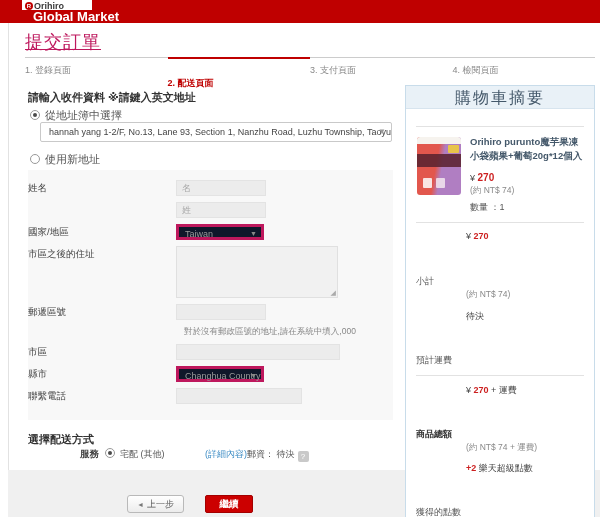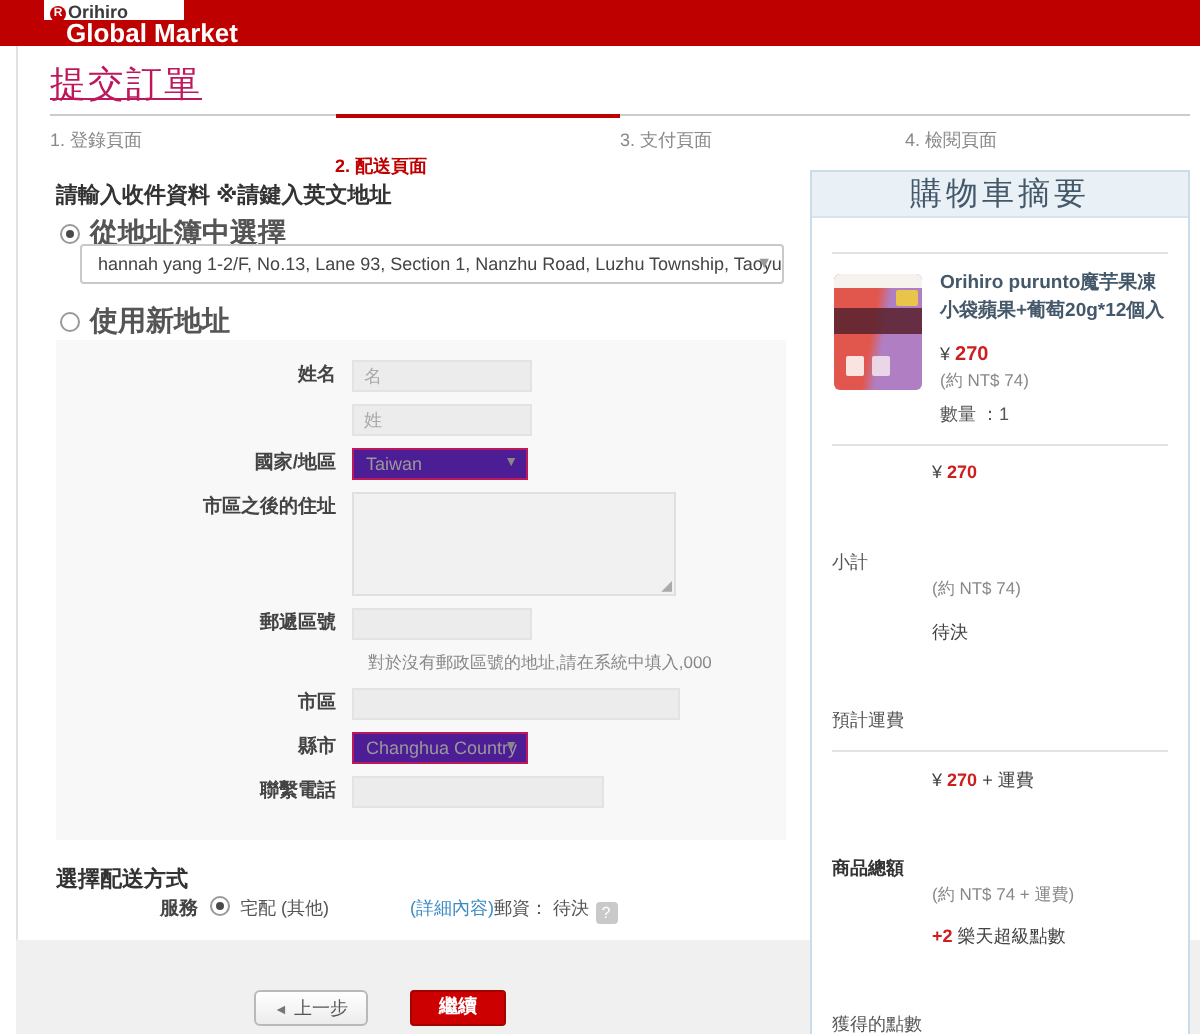--- a/index.html
+++ b/index.html
@@ -22,38 +22,38 @@
   .steps { position:absolute; left:25px; top:57px; width:570px; display:flex; }
   .step { flex:1; border-top:1px solid #ccc; padding-top:6px; font-size:9px; color:#888; }
   .step.active { border-top:2px solid #bf0000; padding-top:18px; color:#bf0000; font-weight:bold; }
 
   
   .sec-heading { position:absolute; left:28px; top:90px; font-size:11px; font-weight:bold; color:#333; }
   .radio { display:inline-block; width:10px; height:10px; border:1px solid #999; border-radius:50%;
            background:#fff; vertical-align:-1px; margin-right:5px; position:relative; }
   .radio.checked::after { content:""; position:absolute; left:2px; top:2px; width:4px; height:4px;
            border-radius:50%; background:#4a4a4a; }
-  .radio-row { position:absolute; font-size:14px; color:#555;font-weight:bold; }
+  .radio-row { position:absolute; font-size:11px; color:#555; }
   .rr1 { left:30px; top:108px; }
   .rr2 { left:30px; top:152px; }
   .addr-select { position:absolute; left:40px; top:122px; width:352px; height:20px; background:#fff;
            border:1px solid #c9c9c9; border-radius:2px; font-size:9px; color:#444; line-height:18px;
            padding:0 16px 0 8px; white-space:nowrap; overflow:hidden; }
   .addr-caret { position:absolute; right:5px; top:0; color:#999; font-size:8px; line-height:18px; }
 
   
   .form-panel { position:absolute; left:28px; top:170px; width:365px; height:250px; background:#f8f8f8; padding-top:10px; }
   .frow { display:flex; margin-bottom:6px; }
-  .flabel { width:148px; text-align:right; padding-right:8px; font-size:9.5px; font-weight:bold;
+  .flabel { width:148px; text-align:left; padding-right:8px; font-size:9.5px; font-weight:normal;
             color:#444; line-height:16px; white-space:nowrap; }
   .frow.top .flabel { line-height:12px; padding-top:2px; }
   .tin { height:16px; border:1px solid #e3e3e3; background:#ececec; font-size:9px; color:#444;
          padding:0 5px; font-family:"Liberation Sans","DejaVu Sans",sans-serif; }
   .tin::placeholder { color:#a9a9a9; }
-  .sel { height:16px; background:#4c1d95; border:1px solid #be185d; font-size:9px; color:#999;
+  .sel { height:16px; background:#0f172a; border:3px solid #be185d; font-size:9px; color:#999;
          line-height:14px; padding:0 14px 0 6px; position:relative; white-space:nowrap; }
   .sel .caret { position:absolute; right:4px; top:0; font-size:7px; color:#888; line-height:14px; }
   .tarea { width:162px; height:52px; background:#f1f1f1; border:1px solid #e0e0e0; position:relative; }
   .grip { position:absolute; right:1px; bottom:0px; font-size:7px; color:#aaa; }
   .znote { margin:2px 0 6px 156px; font-size:8.5px; color:#888; }
 
   
   .ship-heading { position:absolute; left:28px; top:432px; font-size:11px; font-weight:bold; color:#333; }
   .svc-label { position:absolute; left:80px; top:448px; font-size:9.5px; font-weight:bold; color:#444; }
   .svc-opt { position:absolute; left:105px; top:448px; font-size:9px; color:#555; }

